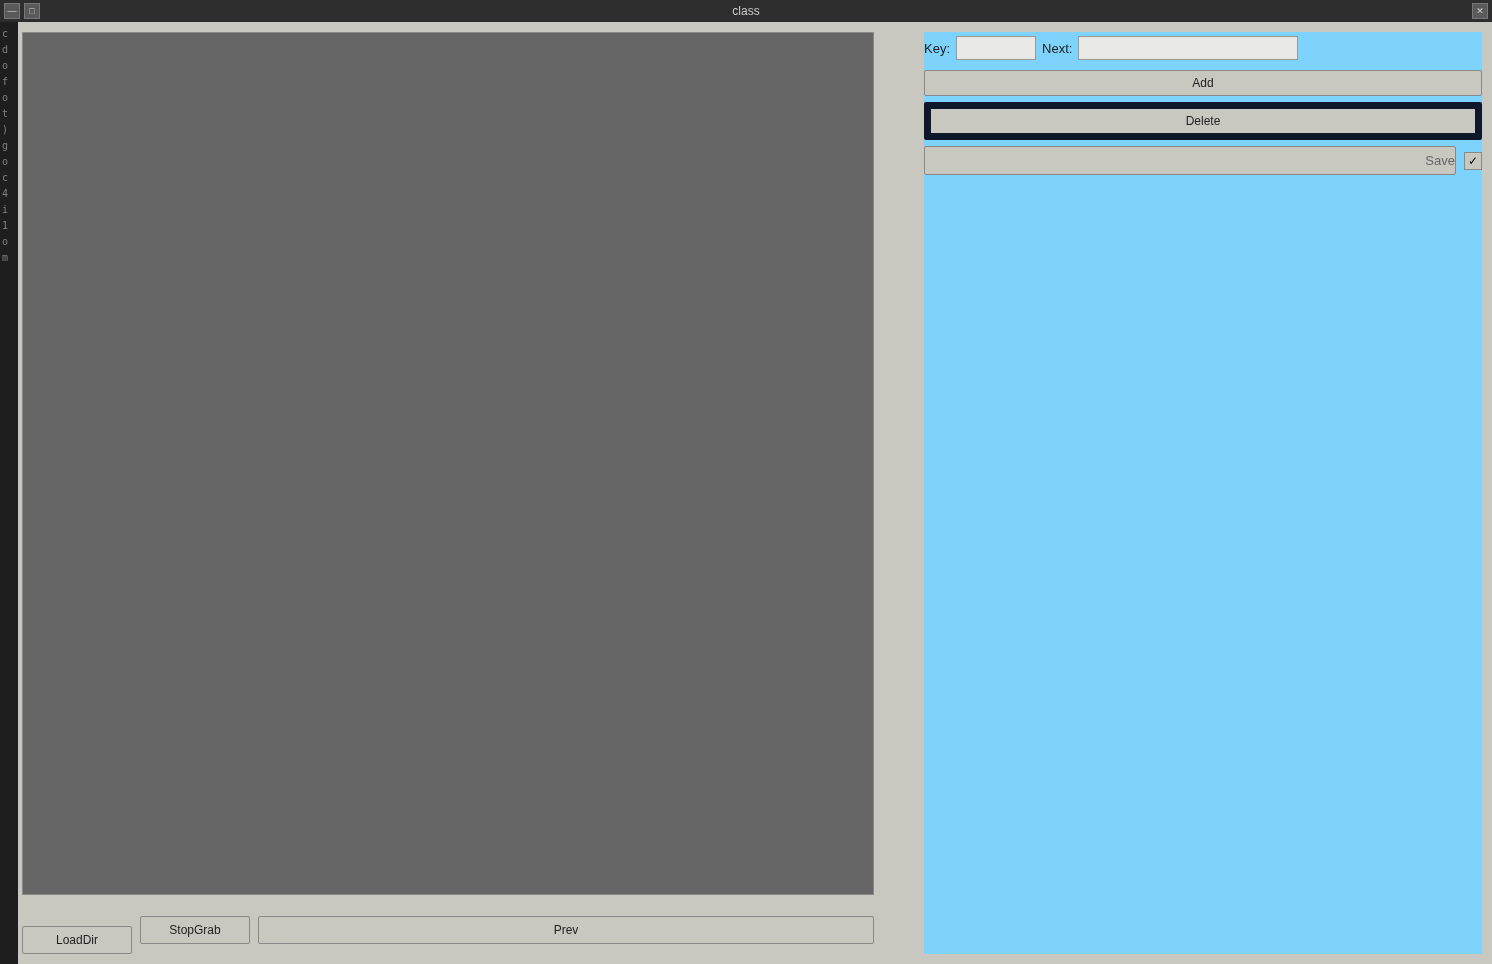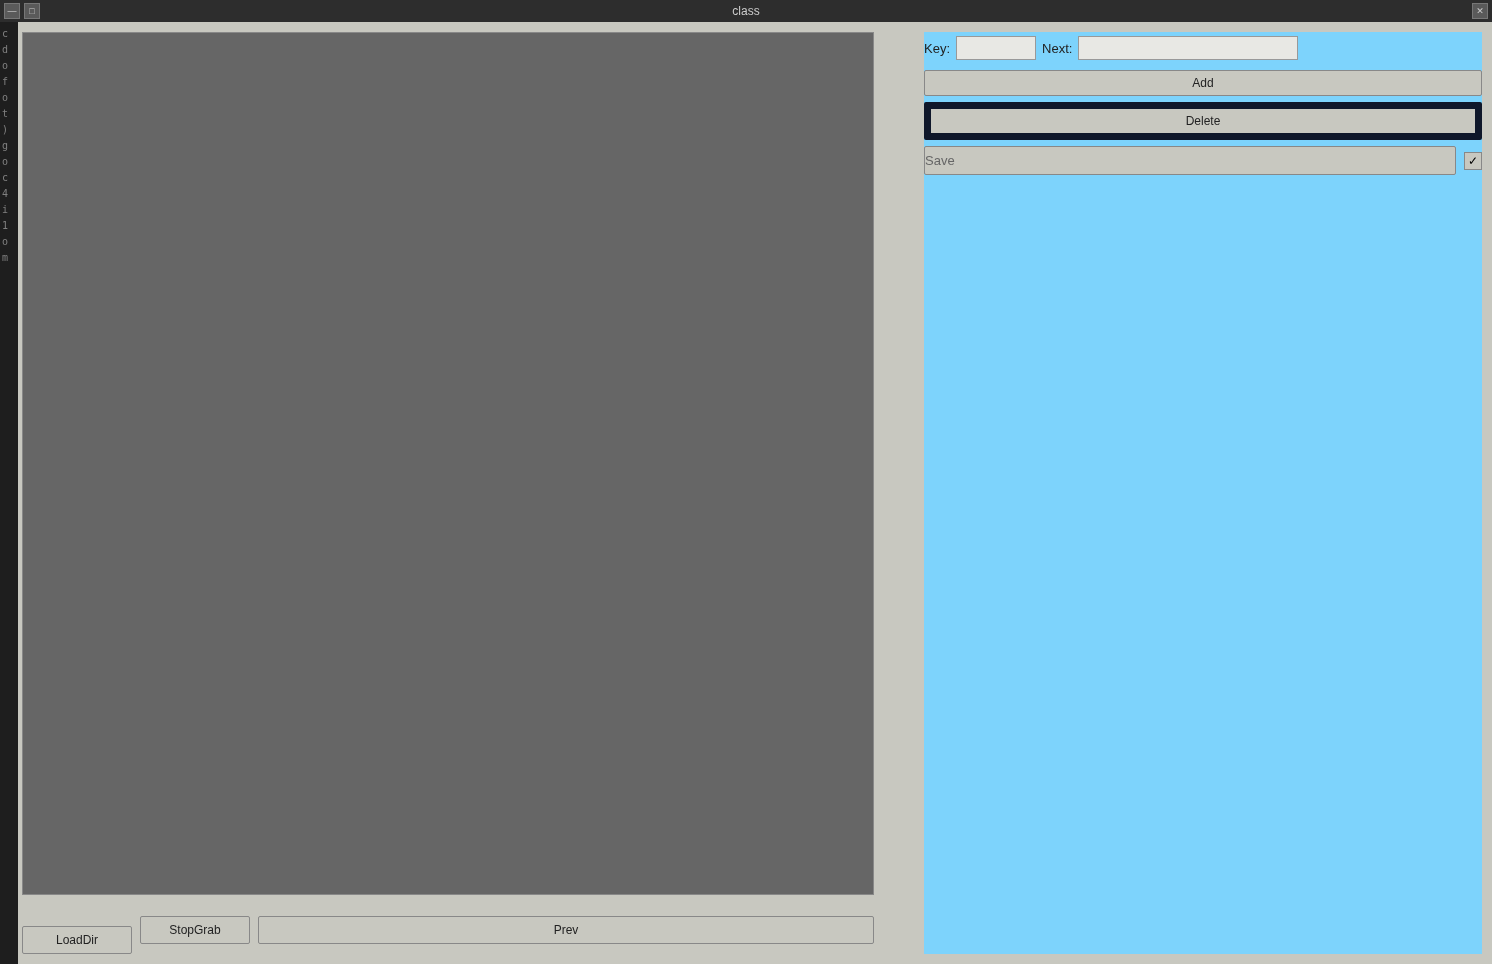--- a/index.html
+++ b/index.html
@@ -216,21 +216,21 @@
       display: flex;
       align-items: center;
       gap: 8px;
     }
 
     .btn-save {
       flex: 1;
       background: #c8c8c0;
       border: 1px solid #888;
       padding: 6px 0;
-      text-align: left;
+      text-align: right;
       cursor: pointer;
       font-size: 13px;
       color: #666;
     }
 
     .checkbox-area {
       display: flex;
       align-items: center;
       gap: 4px;
     }

